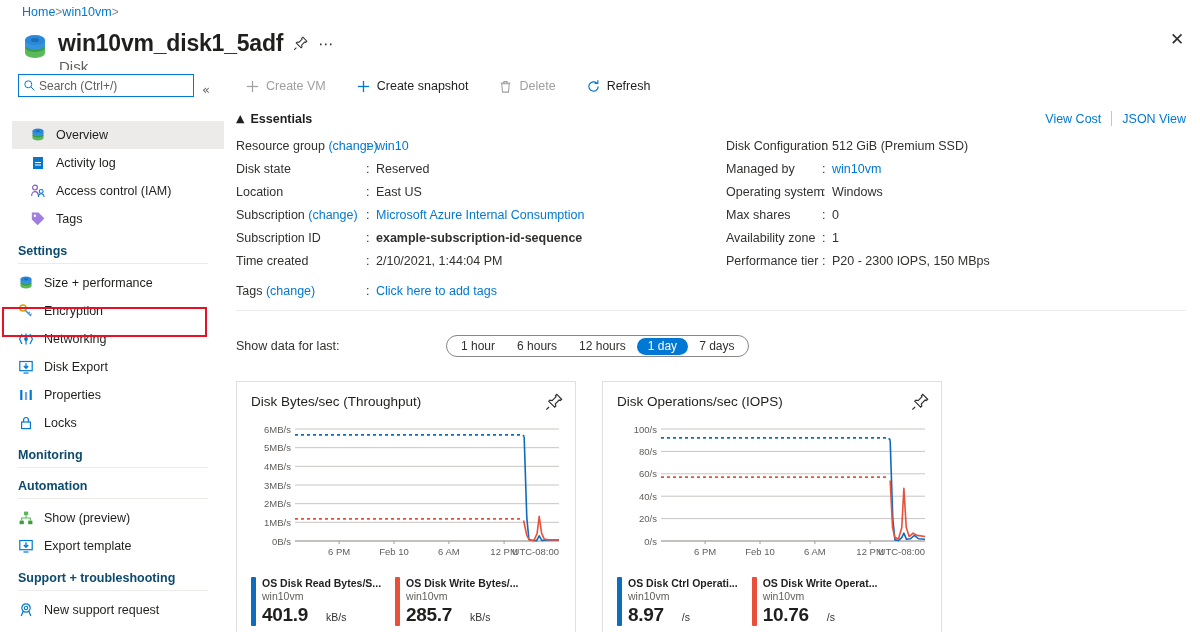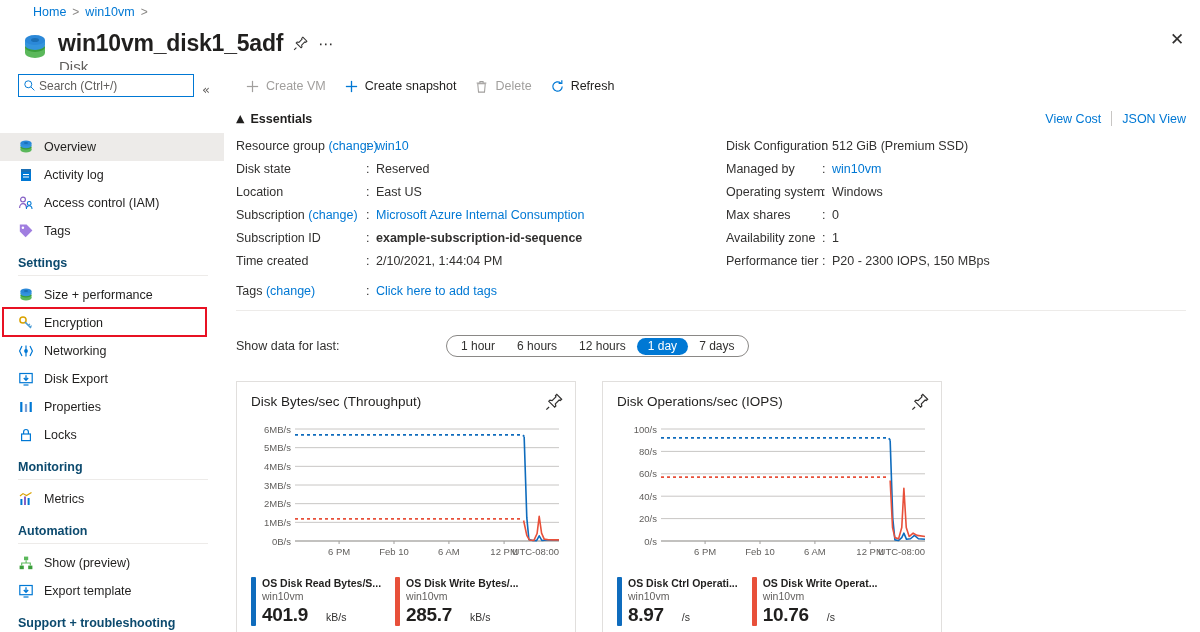--- a/index.html
+++ b/index.html
@@ -9,21 +9,21 @@
     font-family: "Liberation Sans", sans-serif;
     font-size: 13px;
     color: #1b1a19;
     overflow: hidden;
   }
 
   
   #breadcrumb {
     position: absolute; left: 22px; top: 5px;
     font-size: 12.5px; color: #0078d4;
-    display: flex; align-items: center; gap: 6px; margin-left: 11px;
+    display: flex; align-items: center; 
   }
   #breadcrumb .crumb { color: #0078d4; cursor: pointer; }
   #breadcrumb .sep { color: #8a8886; font-size: 12px; }
 
   
   #title-row {
     position: absolute; left: 20px; top: 30px;
     display: flex; align-items: flex-start;
   }
   #disk-icon { width: 30px; height: 32px; margin-right: 8px; position: relative; top: 2px; }
@@ -89,21 +89,21 @@
   #size-perf-highlight {
     position: absolute; left: 2px; top: 237px;
     width: 205px; height: 30px;
     border: 2px solid #e81123; pointer-events: none;
   }
 
   
   #main { position: absolute; left: 236px; top: 70px; right: 0; bottom: 0; }
 
   
-  #toolbar { display: flex; align-items: center; height: 32px; gap: 0px; }
+  #toolbar { display: flex; align-items: center; height: 32px; gap: 12px; }
   .tb-btn {
     display: flex; align-items: center; gap: 6px;
     padding: 4px 9px; font-size: 12.5px; cursor: pointer;
     color: #201f1e; white-space: nowrap;
   }
   .tb-btn.disabled { color: #a19f9d; cursor: default; }
   .tb-btn .tico { width: 15px; height: 15px; flex: none; display: block; }
 
   
   #essentials-head {
@@ -227,21 +227,21 @@
     <div id="search-box">
       <svg class="mag" viewBox="0 0 16 16">
         <circle cx="6.5" cy="6.5" r="4.3" fill="none" stroke="#0078d4" stroke-width="1.2"></circle>
         <line x1="9.7" y1="9.7" x2="14" y2="14" stroke="#0078d4" stroke-width="1.2"></line>
       </svg>
       <input id="search-input" type="text" placeholder="Search (Ctrl+/)" style="">
     </div>
     <span id="collapse-btn">«</span>
   </div>
 
-  <div style="margin-top:24px;">
+  <div style="margin-top:12px;padding-left:12px;">
     <div class="nav-item selected">
       <svg class="ico" viewBox="0 0 16 16">
         <ellipse cx="8" cy="11" rx="5.5" ry="2.6" fill="#5bb85b"></ellipse>
         <rect x="2.5" y="8" width="11" height="3" fill="#5bb85b"></rect>
         <ellipse cx="8" cy="8" rx="5.5" ry="2.6" fill="#3a9e3a"></ellipse>
         <ellipse cx="8" cy="6.6" rx="5.5" ry="2.6" fill="#3494dd"></ellipse>
         <rect x="2.5" y="4" width="11" height="2.6" fill="#3494dd"></rect>
         <ellipse cx="8" cy="4" rx="5.5" ry="2.6" fill="#2b88d8"></ellipse>
         <ellipse cx="8" cy="4" rx="2.1" ry="1" fill="#1b6fb5"></ellipse>
       </svg>
@@ -331,31 +331,20 @@
         <rect x="3.6" y="7" width="8.8" height="6.6" fill="none" stroke="#0078d4" stroke-width="1.2"></rect>
         <path d="M5.6 7 V4.9 a2.4 2.4 0 0 1 4.8 0 V7" fill="none" stroke="#0078d4" stroke-width="1.2"></path>
       </svg>
       <span class="lbl">Locks</span>
     </div>
   </div>
 
   <div class="nav-group">
     <div class="gtitle">Monitoring</div>
     <div class="gline"></div>
-  </div>
-  <div style="margin-top:5px;">
-    <div class="nav-item">
-      <svg class="ico" viewBox="0 0 16 16">
-        <rect x="2.4" y="8" width="2" height="6" fill="#0078d4"></rect>
-        <rect x="6" y="5.5" width="2" height="8.5" fill="#8661c5"></rect>
-        <rect x="9.6" y="7" width="2" height="7" fill="#0078d4"></rect>
-        <path d="M2 5 L5 2.6 L8.5 4.6 L13.5 1.6" fill="none" stroke="#d9a200" stroke-width="1.2"></path>
-      </svg>
-      <span class="lbl">Metrics</span>
-    </div>
   </div>
 
   <div class="nav-group">
     <div class="gtitle">Automation</div>
     <div class="gline"></div>
   </div>
   <div style="margin-top:5px;">
     <div class="nav-item">
       <svg class="ico" viewBox="0 0 16 16">
         <rect x="6" y="1.6" width="4.2" height="3.6" fill="#5bb85b"></rect>

